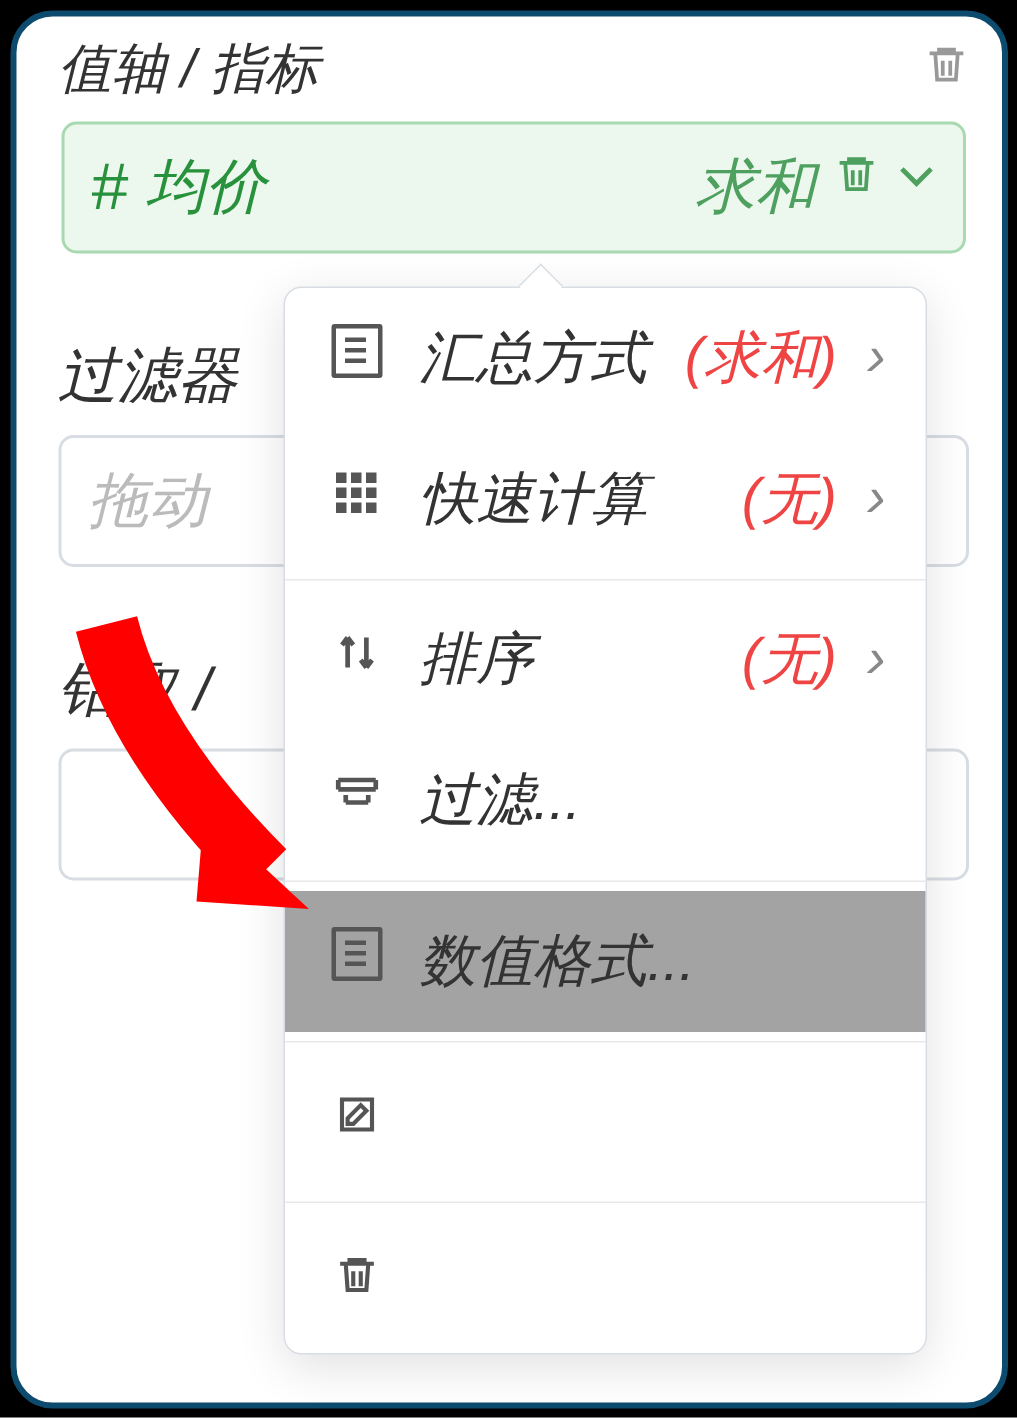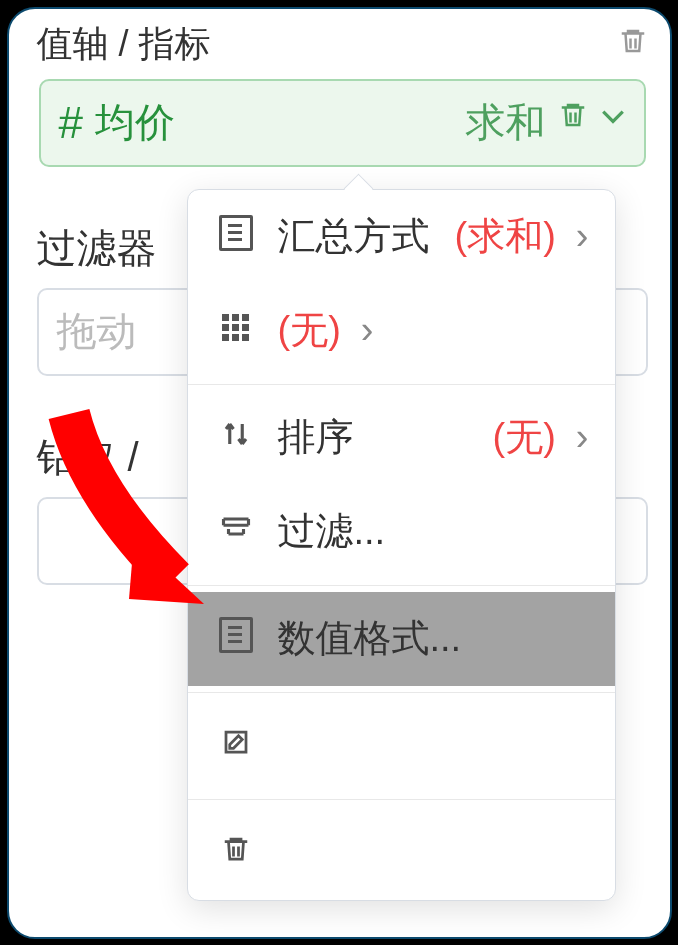--- a/index.html
+++ b/index.html
@@ -16,21 +16,22 @@
       align-items: center;
       justify-content: center;
     }
     .panel-wrap {
       width: 665px;
       height: 932px;
       background: #fff;
       border-radius: 28px;
       overflow: hidden;
       position: relative;
-      border: 2px solid #0c4a6e;
+      border: 4px solid #0c4a6e;
+      font-style: italic;
     }
     .panel-inner {
       padding: 6px 22px 0 28px;
       height: 100%;
       position: relative;
     }
     .section-header {
       display: flex;
       align-items: center;
       justify-content: space-between;
@@ -196,20 +197,21 @@
 
       <div class="mi">
         <span class="mi-icon icon-list"></span>
         <span class="mi-label">汇总方式</span>
         <span class="mi-extra">(求和)</span>
         <span class="chev">›</span>
       </div>
 
       <div class="mi">
         <span class="mi-icon icon-grid"></span>
+        <span class="mi-label">快速计算</span>
         <span class="mi-extra">(无)</span>
         <span class="chev">›</span>
       </div>
 
       <div class="divider"></div>
 
       <div class="mi">
         <span class="mi-icon">
           <svg width="30" height="32" viewBox="0 0 24 24" fill="none" stroke="#555" stroke-width="2.5">
               <path d="M7 4v16M7 4l-3 4M7 4l3 4M17 20V4M17 20l-3-4M17 20l3-4"></path>

